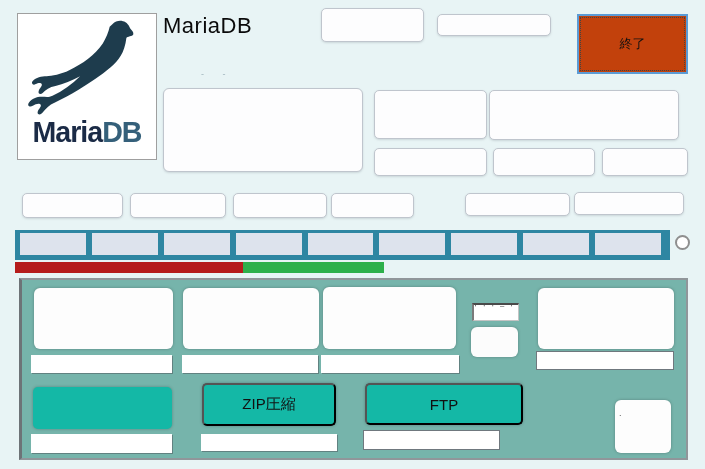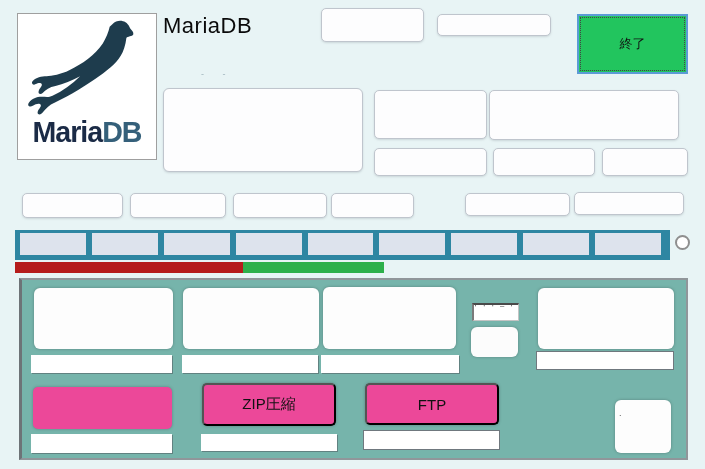--- a/index.html
+++ b/index.html
@@ -13,21 +13,21 @@
   .app-title{position:absolute;left:163px;top:13px;font-size:22px;color:#0a0a0a;letter-spacing:0.5px;}
 
   .faint-marks{position:absolute;left:201px;top:69px;font-size:9px;color:#9fb4bc;letter-spacing:8px;}
 
   
   .wbox{position:absolute;background:#fdfdfe;border:1px solid #bfc5cd;border-radius:5px;box-sizing:border-box;box-shadow:0 1px 2px rgba(120,130,140,.25);}
 
   .tf1{left:321px;top:8px;width:103px;height:34px;}
   .tf2{left:437px;top:14px;width:114px;height:22px;}
 
-  .btn-exit{position:absolute;left:577px;top:14px;width:111px;height:60px;background:#22c55e;border:2px solid var(--exit-border-blue,#5b9bd5);box-sizing:border-box;display:flex;align-items:center;justify-content:center;font-size:13px;color:#111;cursor:pointer;}
+  .btn-exit{position:absolute;left:577px;top:14px;width:111px;height:60px;background:#c2410c;border:2px solid var(--exit-border-blue,#5b9bd5);box-sizing:border-box;display:flex;align-items:center;justify-content:center;font-size:13px;color:#111;cursor:pointer;}
   .btn-exit::before{content:"";position:absolute;inset:1px;border:1px dotted #444;}
 
   .box-main{left:163px;top:88px;width:200px;height:84px;border-radius:6px;}
   .box-a{left:374px;top:90px;width:113px;height:49px;}
   .box-b{left:489px;top:90px;width:190px;height:50px;}
   .box-c{left:374px;top:148px;width:113px;height:28px;}
   .box-d{left:493px;top:148px;width:102px;height:28px;}
   .box-e{left:602px;top:148px;width:86px;height:28px;}
 
   .r3-1{left:22px;top:193px;width:101px;height:25px;}
@@ -44,21 +44,21 @@
   .status-radio{position:absolute;left:675px;top:235px;width:15px;height:15px;border-radius:50%;background:#fff;border:2px solid #8f8f8f;box-sizing:border-box;cursor:pointer;}
 
   .progress-row{position:absolute;left:15px;top:262px;height:11px;display:flex;}
   .progress-red{background:var(--progress-red,#b51c1c);height:11px;}
   .progress-green{background:var(--progress-green,#2db04b);height:11px;}
 
   
   .main-panel{position:absolute;left:19px;top:278px;width:669px;height:182px;background:var(--panel-teal,#76b4ab);border:2px solid #90969a;border-left:3px solid #6d7377;box-sizing:border-box;}
 
   .disp{position:absolute;background:#fdfdfd;border-radius:6px;box-shadow:0 0 3px rgba(50,70,70,.45);}
-  .pbtn{position:absolute;background:#ec4899;border-radius:5px;box-shadow:0 0 3px rgba(50,70,70,.45);display:flex;align-items:center;justify-content:center;font-size:15px;color:#111;cursor:pointer;}
+  .pbtn{position:absolute;background:#14b8a6;border-radius:5px;box-shadow:0 0 3px rgba(50,70,70,.45);display:flex;align-items:center;justify-content:center;font-size:15px;color:#111;cursor:pointer;}
   .pfield{position:absolute;background:#fff;box-shadow:1px 1px 0 rgba(80,90,95,.55);}
   .pfield.bordered{border:1px solid #6f787e;box-sizing:border-box;box-shadow:none;}
 
   .p1{left:12px;top:8px;width:139px;height:61px;}
   .p2{left:161px;top:8px;width:136px;height:61px;}
   .p3{left:301px;top:7px;width:133px;height:62px;}
   .p4{left:516px;top:8px;width:136px;height:61px;}
 
   .small-field{position:absolute;left:450px;top:23px;width:47px;height:18px;background:#fff;border:1px solid #c4c4c4;border-top:2px solid #4a4a4a;border-left:2px solid #7a7a7a;box-sizing:border-box;overflow:hidden;}
   .small-field .clip{display:block;font-size:6px;letter-spacing:2px;color:#222;line-height:4px;margin-top:-1px;text-align:center;white-space:nowrap;}
@@ -66,21 +66,21 @@
 
   .f1{left:9px;top:75px;width:141px;height:18px;}
   .f2{left:160px;top:75px;width:136px;height:18px;}
   .f3{left:299px;top:75px;width:138px;height:18px;}
   .f4{left:514px;top:71px;width:138px;height:19px;}
 
   .b1{left:11px;top:107px;width:139px;height:42px;}
   .f5{left:9px;top:154px;width:141px;height:19px;}
   .zip-btn{left:180px;top:103px;width:134px;height:43px;}
   .f6{left:179px;top:154px;width:136px;height:17px;}
-  .ftp-btn{left:343px;top:103px;width:134px;height:42px;}
+  .ftp-btn{left:343px;top:103px;width:158px;height:42px;}
   .f7{left:341px;top:150px;width:137px;height:20px;}
   .clear-btn{left:518px;top:141px;width:61px;height:29px;border-radius:4px;font-size:13px;}
   .corner-box{left:593px;top:120px;width:56px;height:53px;}
   .corner-box .dot{position:absolute;left:4px;top:8px;font-size:9px;color:#555;}
 </style>
 </head>
 <body>
 
 <div class="screen">
 

